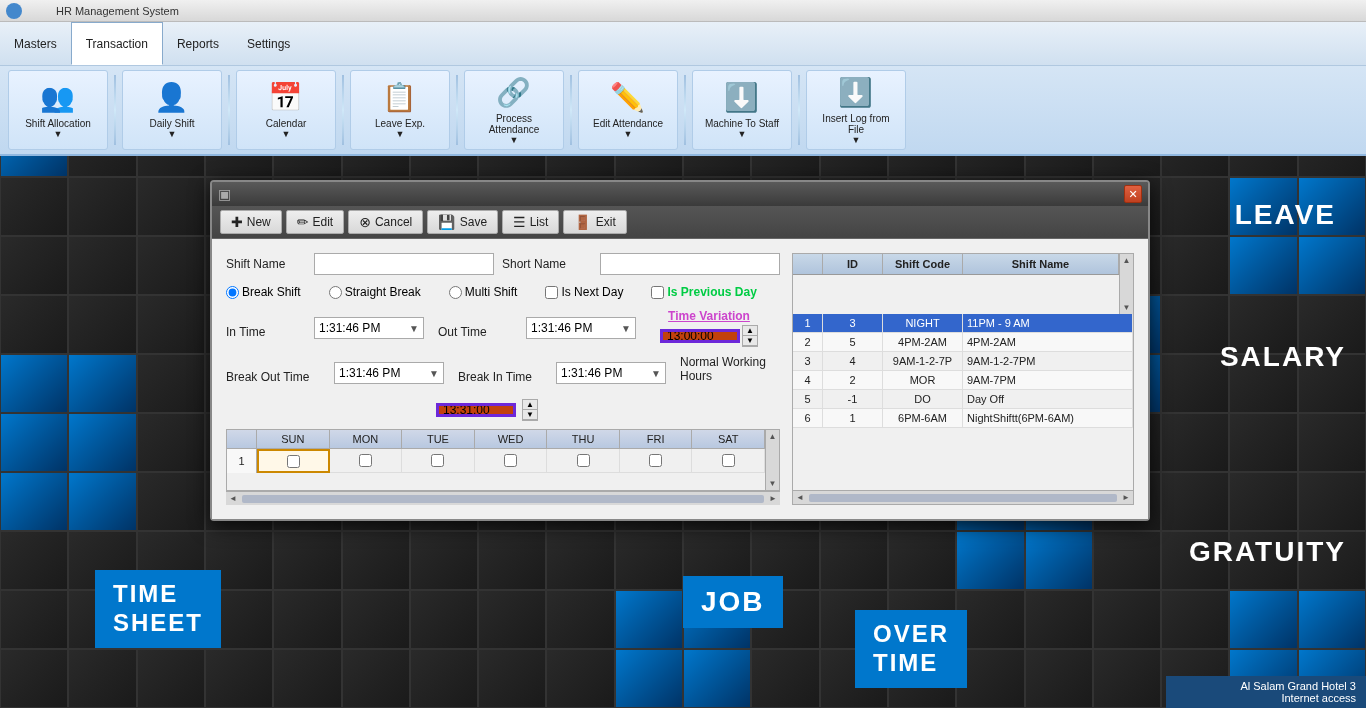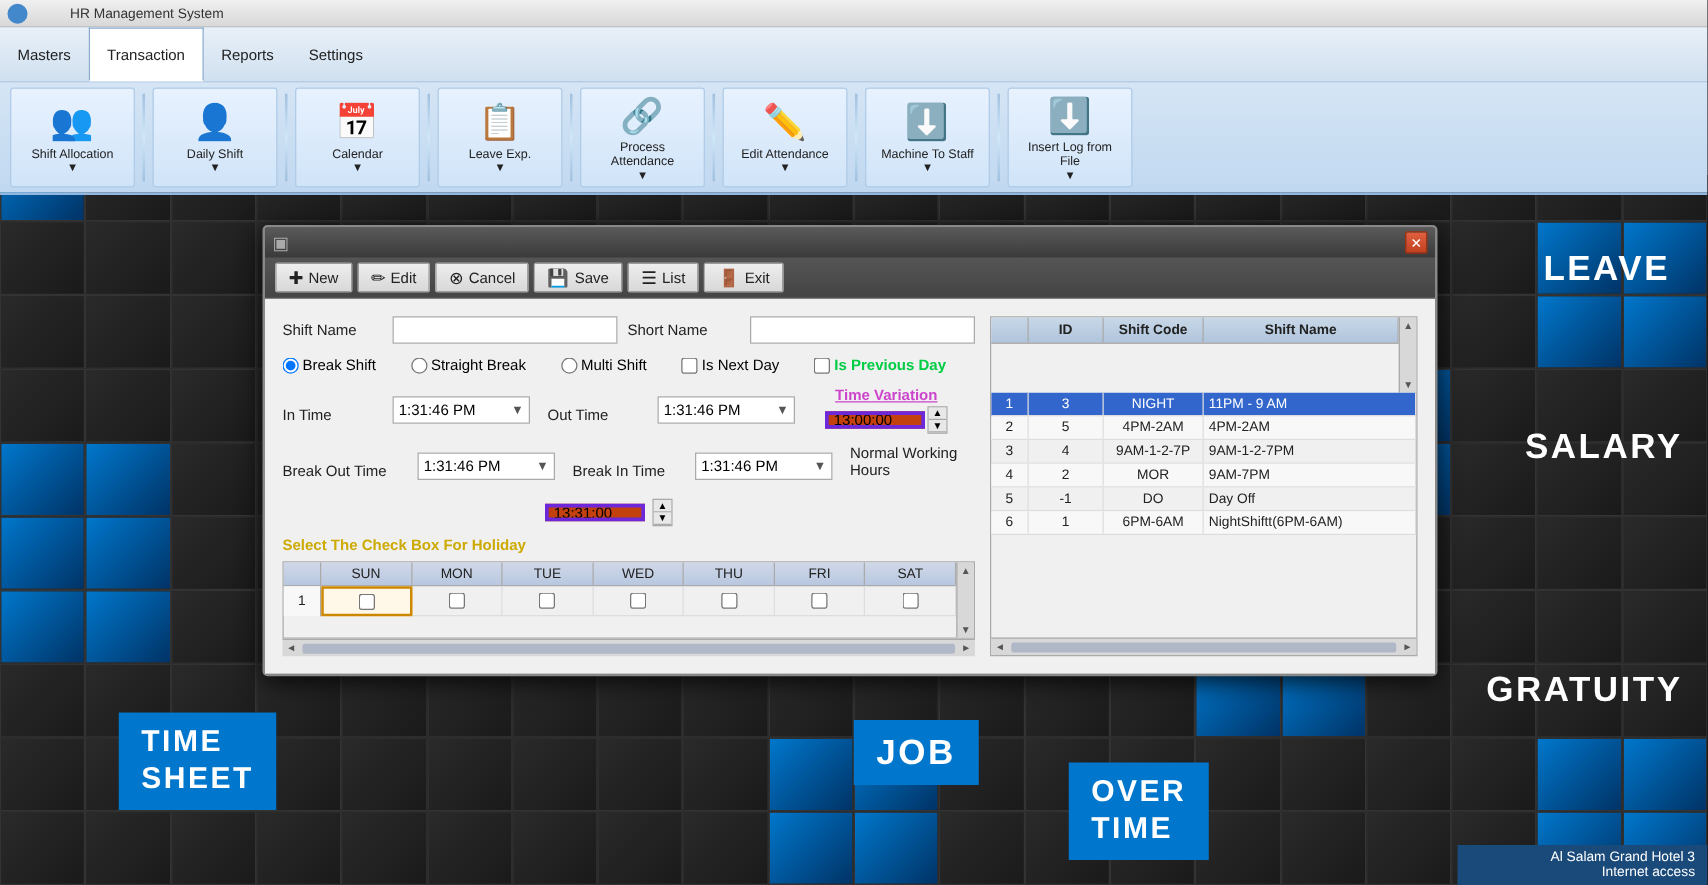--- a/index.html
+++ b/index.html
@@ -795,21 +795,20 @@
         </div>
 
         <div style="display:flex; align-items:center; gap:6px; margin-bottom:8px; margin-left:210px;">
           <input type="text" class="time-value-input" value="13:31:00" style="">
           <div class="spin-btn">
             <button class="spin-up">▲</button>
             <button class="spin-down">▼</button>
           </div>
         </div>
 
-        <div class="holiday-label">Select The Check Box For Holiday</div>
 
         <div style="display:flex; border:1px solid #aaa;">
           <div style="flex:1;">
 
             <div class="day-grid-header">
               <div class="day-header-cell"></div>
               <div class="day-header-cell">SUN</div>
               <div class="day-header-cell">MON</div>
               <div class="day-header-cell">TUE</div>
               <div class="day-header-cell">WED</div>

